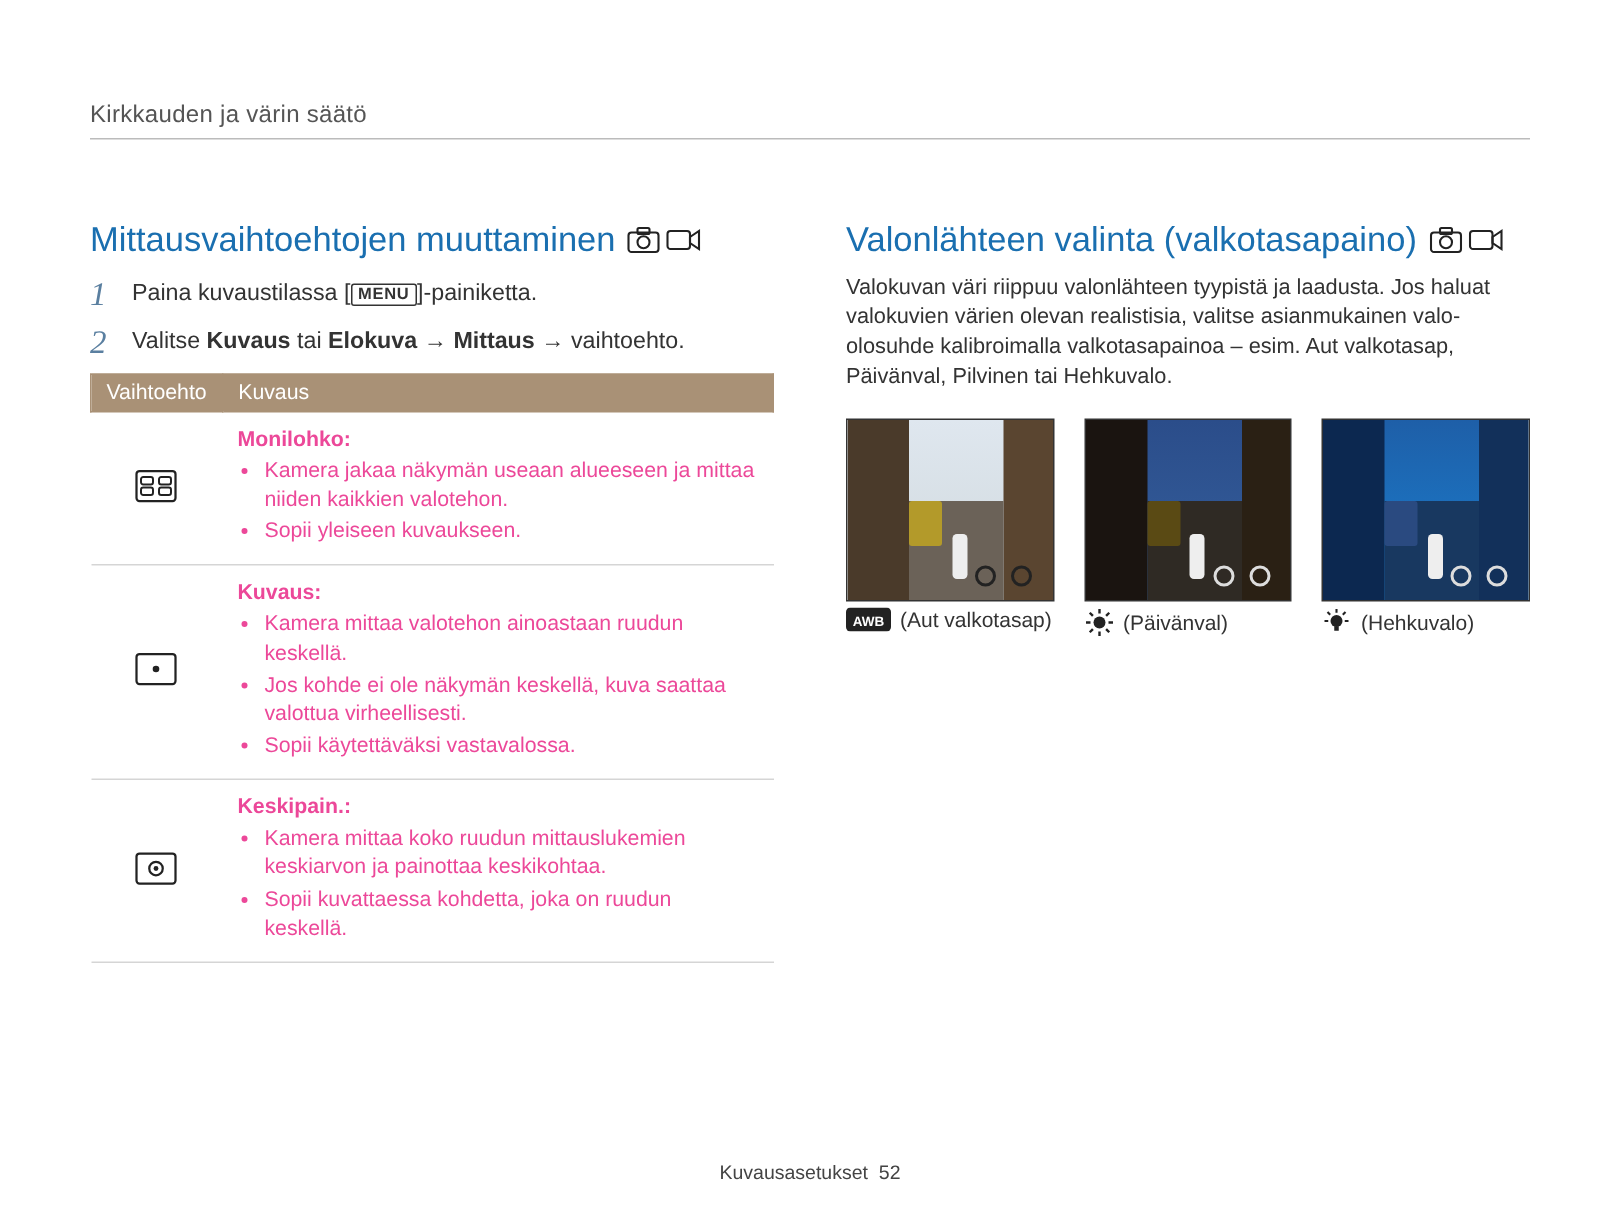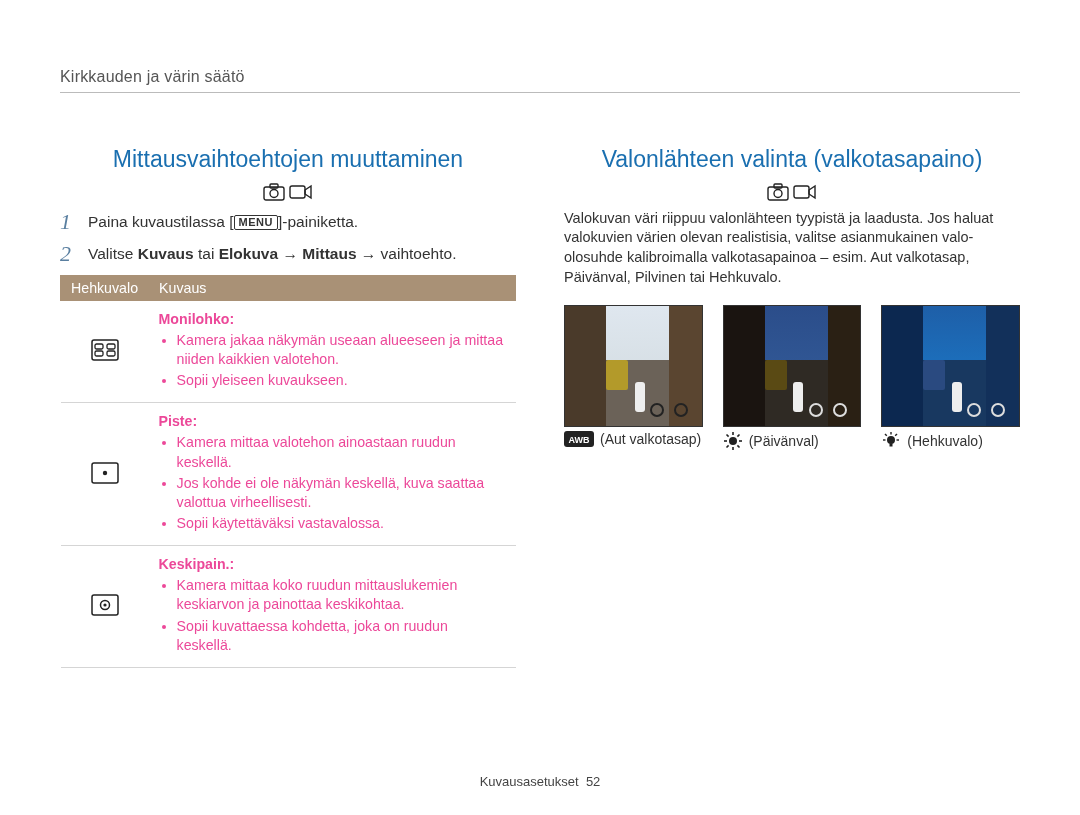--- a/index.html
+++ b/index.html
@@ -30,21 +30,20 @@
   h2 {
     color: #1a6fb0;
     font-size: 23px;
     font-weight: 400;
     line-height: 1.3;
     margin-bottom: 8px;
     display: flex;
     align-items: center;
     flex-wrap: wrap;
     gap: 8px;
-    flex-direction: column;
   }
   .heading-icons { display: inline-flex; gap: 4px; align-items: center; }
   p.intro {
     font-size: 14.5px;
     line-height: 1.35;
     color: #333;
     margin-bottom: 18px;
   }
   .step {
     display: flex;
@@ -224,21 +223,21 @@
     <div class="step">
       <div class="step-num">2</div>
       <div>
         <span>Valitse </span><b>Kuvaus</b><span> tai </span><b>Elokuva</b><span> → </span><b>Mittaus</b><span> → vaihtoehto.</span>
       </div>
     </div>
 
     <table class="options">
       <thead>
         <tr>
-          <th>Hehkuvalo</th>
+          <th>Vaihtoehto</th>
           <th>Kuvaus</th>
         </tr>
       </thead>
       <tbody>
         <tr>
           <td>
             <svg width="30" height="24" viewBox="0 0 30 24">
                 <rect x="2" y="2" width="26" height="20" rx="2" fill="none" stroke="#222" stroke-width="1.5"></rect>
                 <rect x="5" y="6" width="8" height="5" rx="1.5" fill="none" stroke="#222" stroke-width="1.3"></rect>
                 <rect x="17" y="6" width="8" height="5" rx="1.5" fill="none" stroke="#222" stroke-width="1.3"></rect>
@@ -255,21 +254,21 @@
           </td>
         </tr>
         <tr>
           <td>
             <svg width="30" height="24" viewBox="0 0 30 24">
                 <rect x="2" y="2" width="26" height="20" rx="2" fill="none" stroke="#222" stroke-width="1.5"></rect>
                 <circle cx="15" cy="12" r="2.2" fill="#222"></circle>
               </svg>
           </td>
           <td>
-            <div class="opt-title">Piste:</div>
+            <div class="opt-title">Kuvaus:</div>
             <ul>
               <li>Kamera mittaa valotehon ainoastaan ruudun keskellä.</li>
               <li>Jos kohde ei ole näkymän keskellä, kuva saattaa valottua virheellisesti.</li>
               <li>Sopii käytettäväksi vastavalossa.</li>
             </ul>
           </td>
         </tr>
         <tr>
           <td>
             <svg width="30" height="24" viewBox="0 0 30 24">

